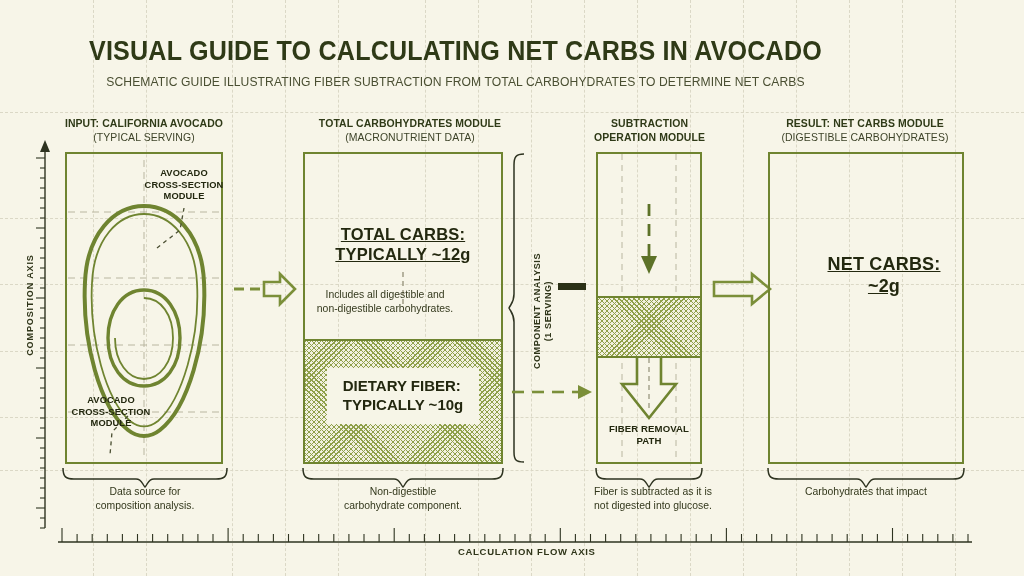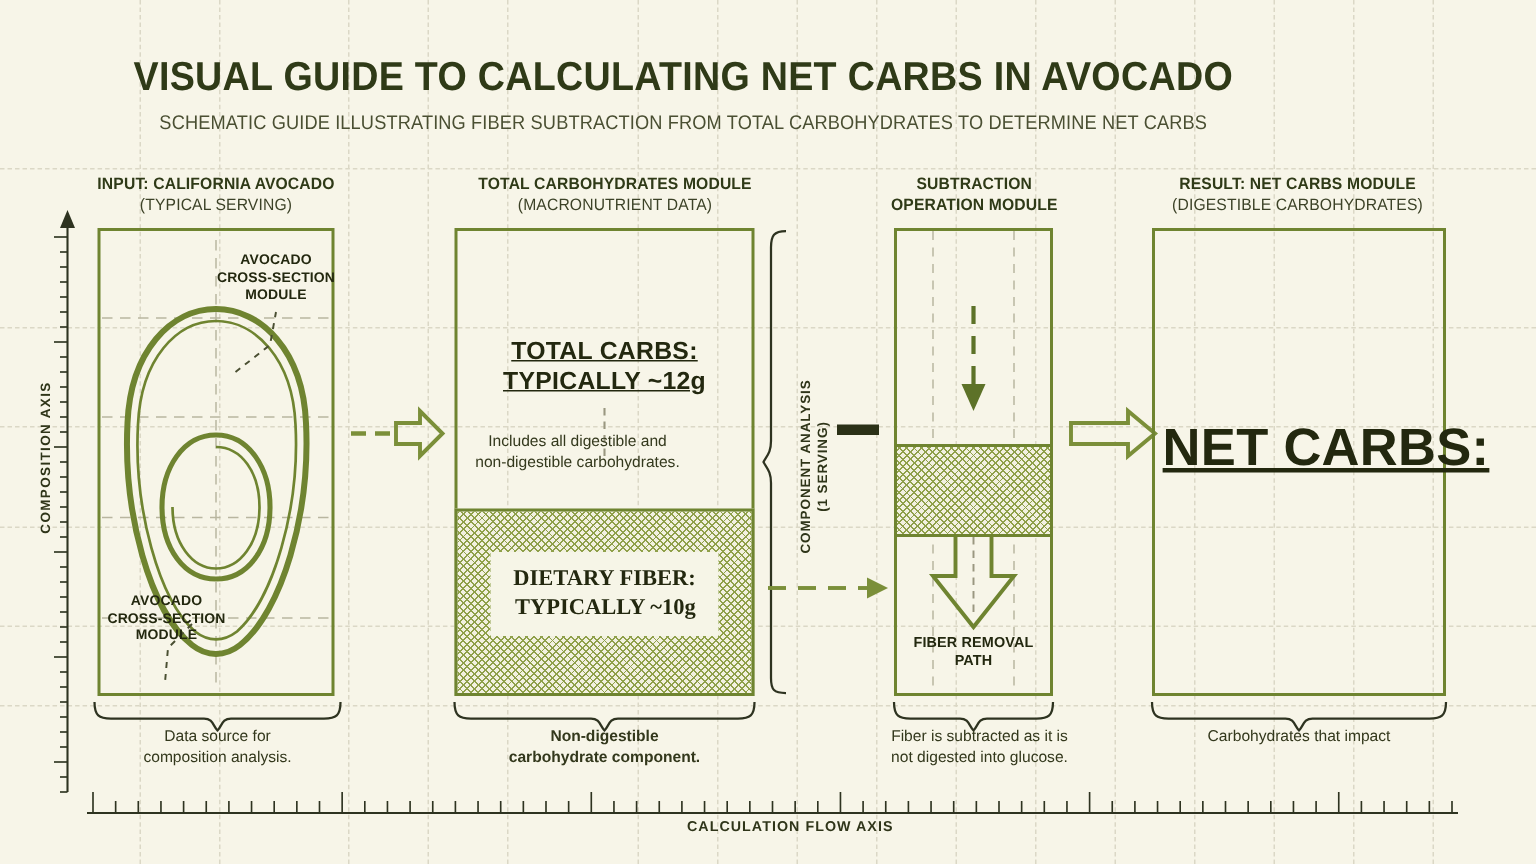--- a/index.html
+++ b/index.html
@@ -62,22 +62,22 @@
   .fiber-fill {
     position:absolute;
     background-color:#f2f1e0;
     background-image:
       repeating-linear-gradient(45deg,  transparent 0 2.6px, #8fa04a 2.6px 3.5px),
       repeating-linear-gradient(-45deg, transparent 0 2.6px, #8fa04a 2.6px 3.5px);
     border:2.2px solid #6f8430;
   }
   .fiber-label-bg {
     position:absolute; background:#f6f5e7; display:flex;
-    align-items:center; justify-content:center; text-align:right;
-    font-weight:bold; color:#23280f; line-height:1.25;font-family:Liberation Serif, serif;
+    align-items:center; justify-content:center; text-align:left;
+    font-weight:bold; color:#23280f; line-height:1.25;
   }
 
   
   #brace { position:absolute; }
   #comp-axis-txt {
     position:absolute; font-size:9px; font-weight:bold; color:#2f3519;
     letter-spacing:.6px; text-align:center; line-height:11px;
     transform:rotate(-90deg); transform-origin:center center; white-space:nowrap;
   }
   #comp-axis-txt .l2 { font-weight:bold; }
@@ -225,21 +225,21 @@
 <div class="fiber-label-bg" style="left:327px;top:368px;width:152px;height:56px;font-size:15px;">
   <div>
     <div>DIETARY FIBER:</div>
     <div>TYPICALLY ~10g</div>
   </div>
 </div>
 
 <svg style="position:absolute;left:300px;top:466px;" width="206" height="22">
   <path fill="none" stroke="#2e3320" stroke-width="1.5" d="M3,2 C3,11 6,13 14,13 L94,13 C100,13 100,18 103,21 C106,18 106,13 112,13 L192,13 C200,13 203,11 203,2"></path>
 </svg>
-<div class="caption" style="left:300px;top:485px;width:206px;font-weight:bold;">
+<div class="caption" style="left:300px;top:485px;width:206px;">
   <div>Non-digestible</div>
   <div>carbohydrate component.</div>
 </div>
 
 <svg id="brace" style="left:508px;top:152px;" width="20" height="312">
   <path fill="none" stroke="#2e3320" stroke-width="1.5" d="M16,2 C8,2 6,5 6,13 L6,142 C6,150 3,152 1,156 C3,160 6,162 6,170 L6,300 C6,308 8,310 16,310"></path>
 </svg>
 <div id="comp-axis-txt" style="left:468px;top:300px;width:150px;">
   <span>COMPONENT ANALYSIS</span><br>
   <span class="l2">(1 SERVING)</span>
@@ -291,22 +291,23 @@
 <div class="caption" style="left:572px;top:485px;width:162px;">
   <div>Fiber is subtracted as it is</div>
   <div>not digested into glucose.</div>
 </div>
 
 <svg style="position:absolute;left:712px;top:268px;" width="62" height="42">
   <path fill="none" stroke="#7b8f39" stroke-width="2.6" d="M2,14 L40,14 L40,6 L58,21 L40,36 L40,28 L2,28 Z"></path>
 </svg>
 
 <div class="box" style="left:768px;top:152px;width:196px;height:312px;"></div>
-<div class="bigtxt" style="left:768px;top:254px;width:232px;font-size:35px;margin-top:24px;">
+<div class="bigtxt" style="left:768px;top:254px;width:232px;font-size:18px;">
   <div>NET CARBS:</div>
+  <div>~2g</div>
 </div>
 
 <svg style="position:absolute;left:765px;top:466px;" width="202" height="22">
   <path fill="none" stroke="#2e3320" stroke-width="1.5" d="M3,2 C3,11 6,13 14,13 L92,13 C98,13 98,18 101,21 C104,18 104,13 110,13 L188,13 C196,13 199,11 199,2"></path>
 </svg>
 <div class="caption" style="left:760px;top:485px;width:212px;">
   <div>Carbohydrates that impact</div>
 </div>
 
 <svg style="position:absolute;left:28px;top:140px;" width="28" height="390">

